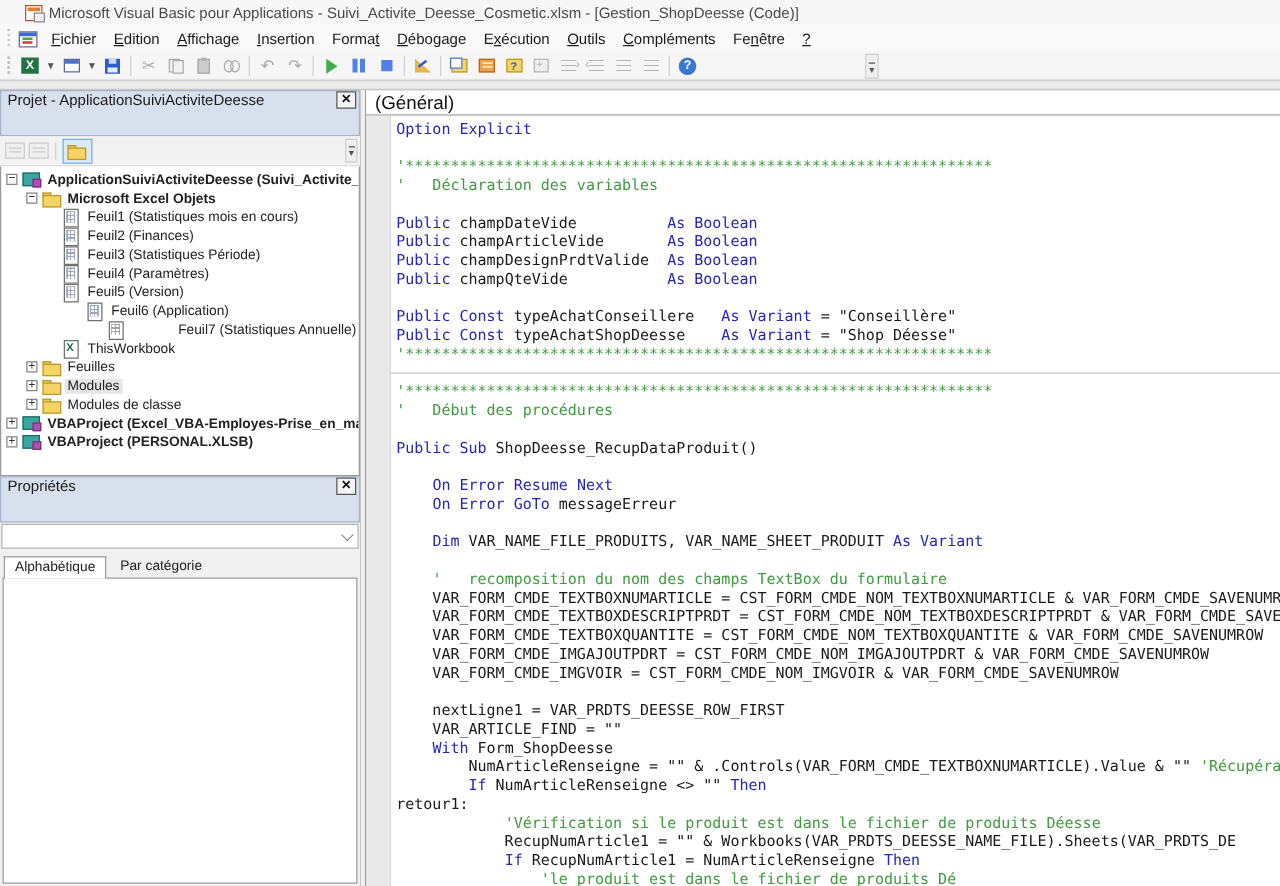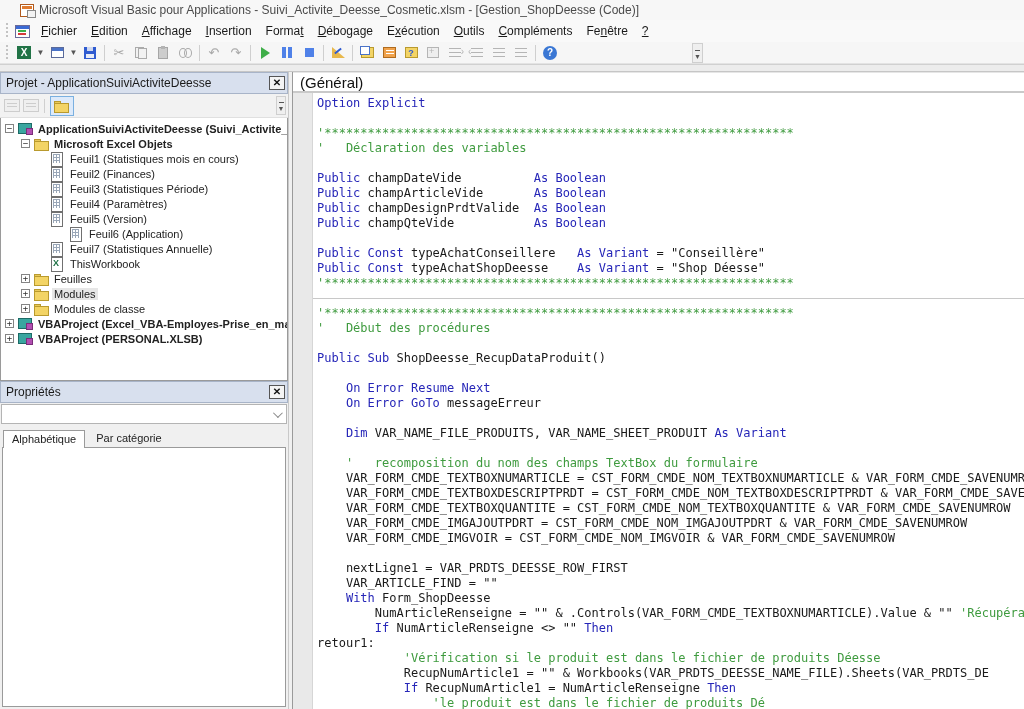--- a/index.html
+++ b/index.html
@@ -66,21 +66,21 @@
   .ic-help { width:14px; height:14px; border-radius:50%; background:#3a77d4; color:#fff; font-size:10px; font-weight:bold; text-align:center; line-height:14px; }
 
   .dockstrip { height:8px; background:#ececec; border-top:1px solid #d0d0d0; border-bottom:1px solid #c6c6c6; }
 
   
   .main { display:flex; height:637px; }
   .leftcol { width:289px; flex:none; display:flex; flex-direction:column; background:#f0f0f0; border-right:1px solid #c9c9c9; }
   .splitter { width:3px; flex:none; background:#f0f0f0; }
   .codewin { flex:1; display:flex; flex-direction:column; border-left:1px solid #9a9a9a; background:#fff; min-width:0; }
 
-  .panel-caption { height:22px; background:#d8e0ee; border:1px solid #a8b4c8; display:flex; align-items:center; padding:0 2px 0 5px; flex:none; }
+  .panel-caption { height:37px; background:#d8e0ee; border:1px solid #a8b4c8; display:flex; padding:0 2px 0 5px; flex:none; }
   .panel-caption .cap-text { flex:1; white-space:nowrap; overflow:hidden; color:#1a1a1a; }
   .close-btn { width:16px; height:14px; border:1px solid #555; background:#f4f4f4; color:#111; font-size:10px; font-weight:bold; line-height:12px; text-align:center; flex:none; }
 
   .proj-toolbar { height:24px; background:#f2f2f2; display:flex; align-items:center; padding-left:4px; gap:3px; position:relative; flex:none; border-bottom:1px solid #e0e0e0; }
   .pt-icon { width:16px; height:13px; border:1px solid #cdcdcd; background:#efefef; position:relative; flex:none; }
   .pt-icon::before { content:""; position:absolute; left:2px; top:3px; right:2px; height:1px; background:#cdcdcd; box-shadow:0 3px 0 #cdcdcd; }
   .pt-sep { width:1px; height:14px; background:#cfcfcf; margin:0 2px; flex:none; }
   .pt-folderbtn { width:24px; height:20px; border:1px solid #7ab0e0; background:#ddeafa; display:flex; align-items:center; justify-content:center; flex:none; }
   .proj-overflow { position:absolute; right:2px; top:2px; width:10px; height:19px; border:1px solid #cfcfcf; background:#efefef; color:#555; font-size:7px; display:flex; flex-direction:column; align-items:center; justify-content:flex-end; padding-bottom:2px; }
   .proj-overflow::before { content:""; width:5px; height:1px; background:#555; margin-bottom:2px; }
@@ -286,21 +286,21 @@
         <div class="tree-item" style="padding-left: 36px;">
           <span class="exp-spacer"></span>
           <span class="t-icon ti-sheet"></span>
           <span class="lbl">Feuil5 (Version)</span>
         </div>
         <div class="tree-item" style="padding-left: 55px;">
           <span class="exp-spacer"></span>
           <span class="t-icon ti-sheet"></span>
           <span class="lbl">Feuil6 (Application)</span>
         </div>
-        <div class="tree-item" style="padding-left: 36px;">
+        <div class="tree-item" style="padding-left: 36px; justify-content: space-between;">
           <span class="exp-spacer"></span>
           <span class="t-icon ti-sheet"></span>
           <span class="lbl">Feuil7 (Statistiques Annuelle)</span>
         </div>
         <div class="tree-item" style="padding-left: 36px;">
           <span class="exp-spacer"></span>
           <span class="t-icon ti-workbook"></span>
           <span class="lbl">ThisWorkbook</span>
         </div>
         <div class="tree-item" style="padding-left: 20px;">

